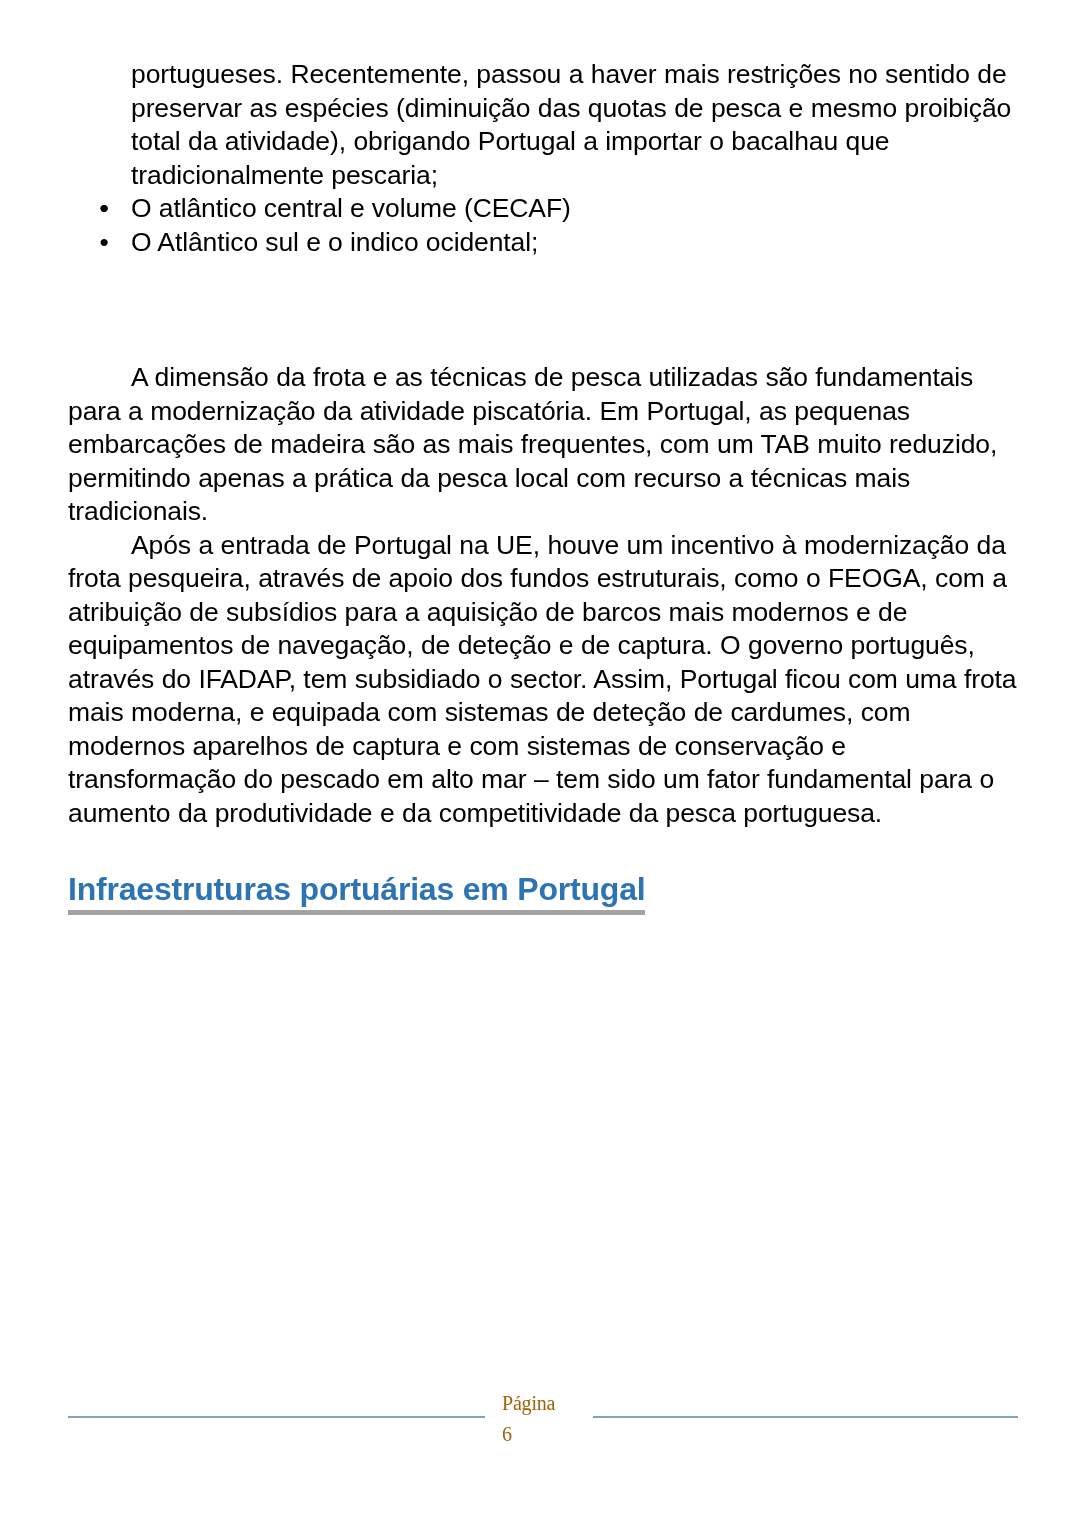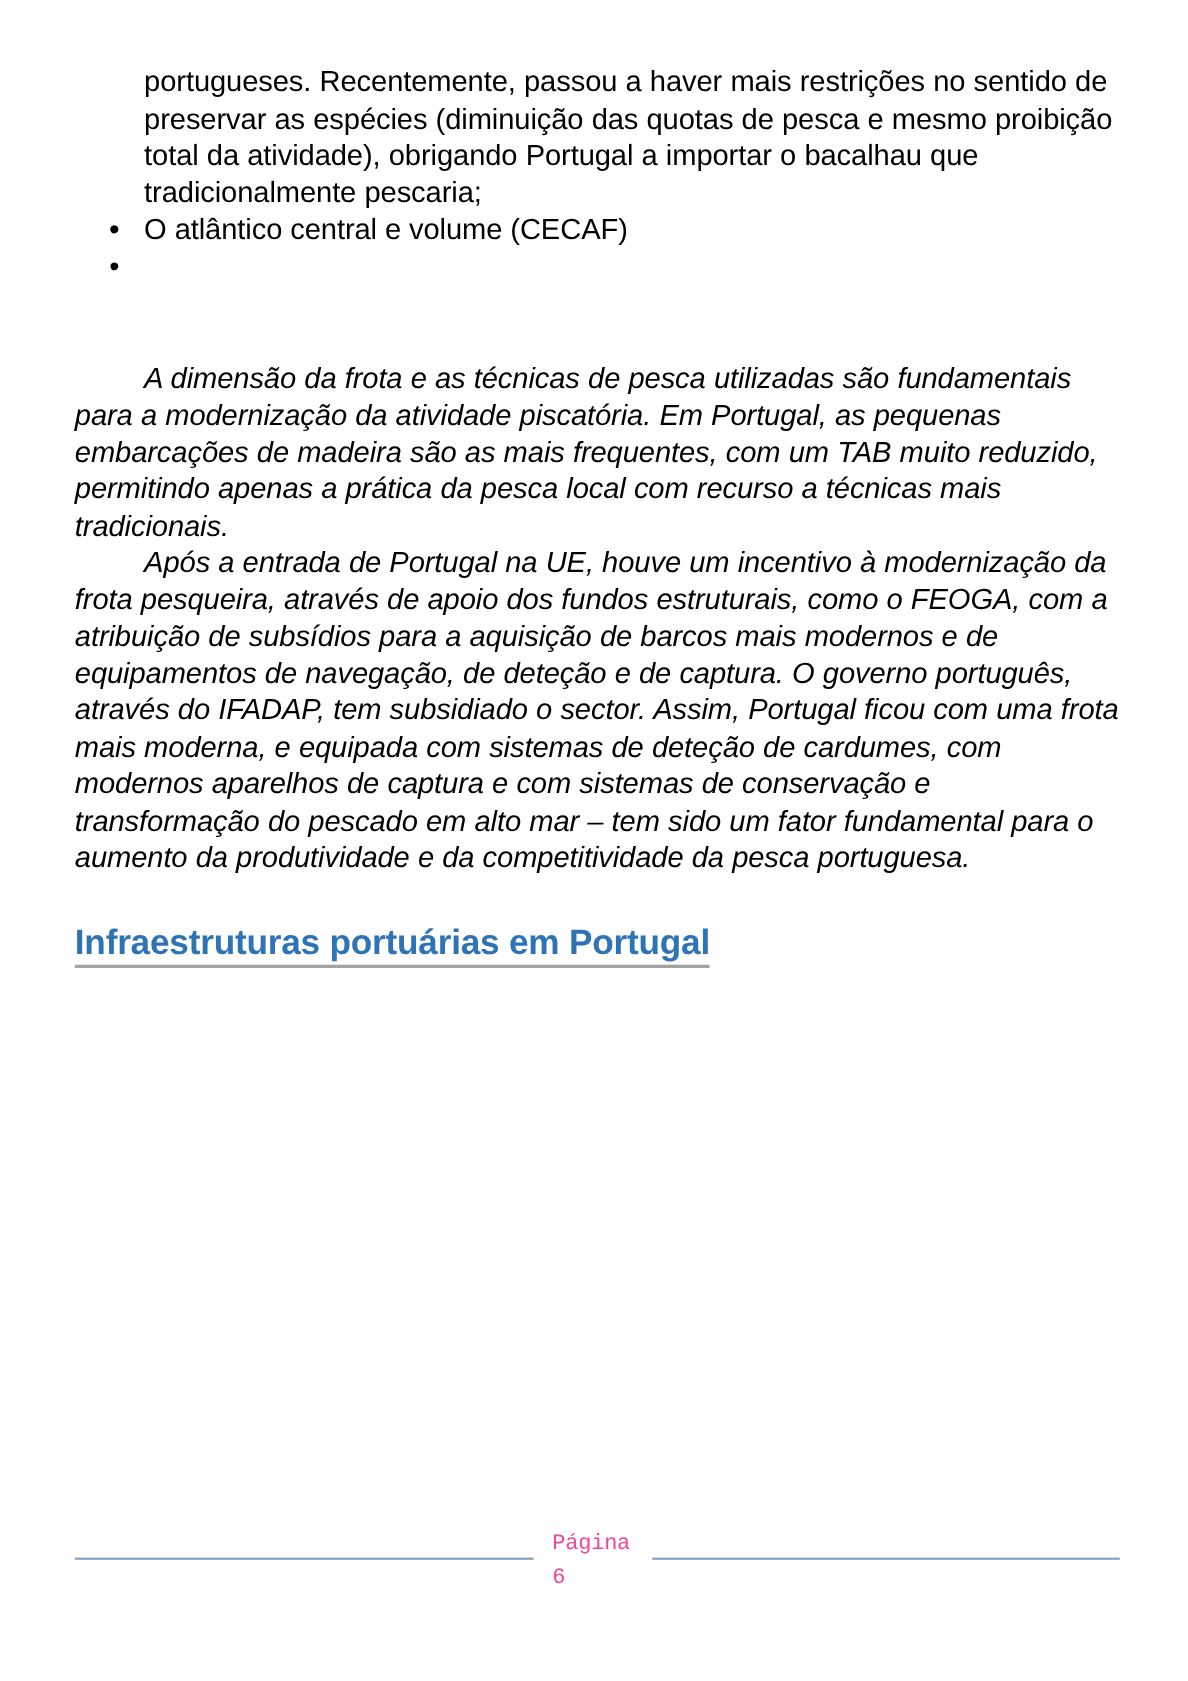--- a/index.html
+++ b/index.html
@@ -45,21 +45,20 @@
 
   
   .para-indent-block {
     margin-left: 63px;
     width: 887px;
   }
 
   
   .para-firstline {
     text-indent: 63px;
-    font-style: italic;
   }
 
   
   ul.bullets {
     list-style: none;
     margin: 0;
     padding: 0;
   }
   ul.bullets > li {
     position: relative;
@@ -87,21 +86,21 @@
 
   
   .heading {
     font-size: 32px;
     line-height: 38px;
     font-weight: bold;
     color: #2E74B5;
     margin: 0;
     letter-spacing: -0.2px;
     display: inline-block;
-    border-bottom: 3px solid #a3a3a3;
+    border-bottom: 5px solid #a3a3a3;
     padding-bottom: 2px;
   }
 
   
   .footer {
     position: absolute;
     left: 68px;
     top: 1388px;
     width: 950px;
     height: 80px;
@@ -113,24 +112,24 @@
     border-top: 2px solid #7FA3C0;
   }
   .footer-rule.left  { left: 0px;   width: 417px; }
   .footer-rule.right { left: 525px; width: 425px; }
 
   .footer-label {
     position: absolute;
     left: 434px;
     top: 0px;
     width: 90px;
-    font-family: Liberation Mono, monospace;
+    font-family: Liberation Serif, serif;
     font-size: 20px;
     line-height: 31px;
-    color: #ec4899;
+    color: #a16207;
     letter-spacing: -0.2px;
   }
   .footer-label .page-word { display: block; }
   .footer-label .page-num  { display: block; }
 </style>
 </head>
 <body>
 
 <div class="page">
 
@@ -141,20 +140,21 @@
     <ul class="bullets">
       <li>
         <span class="bullet-dot">•</span>
       </li>
       <li>
         <span class="bullet-dot">•</span>
         <span>O atlântico central e volume (CECAF)</span>
       </li>
       <li>
         <span class="bullet-dot">•</span>
+        <span>O Atlântico sul e o indico ocidental;</span>
       </li>
     </ul>
 
     <div class="gap-1"></div>
 
 
     <div class="gap-2"></div>
 
     <p class="para para-firstline">A dimensão da frota e as técnicas de pesca utilizadas são fundamentais para a modernização da atividade piscatória. Em Portugal, as pequenas embarcações de madeira são as mais frequentes, com um TAB muito reduzido, permitindo apenas a prática da pesca local com recurso a técnicas mais tradicionais.</p>
 

